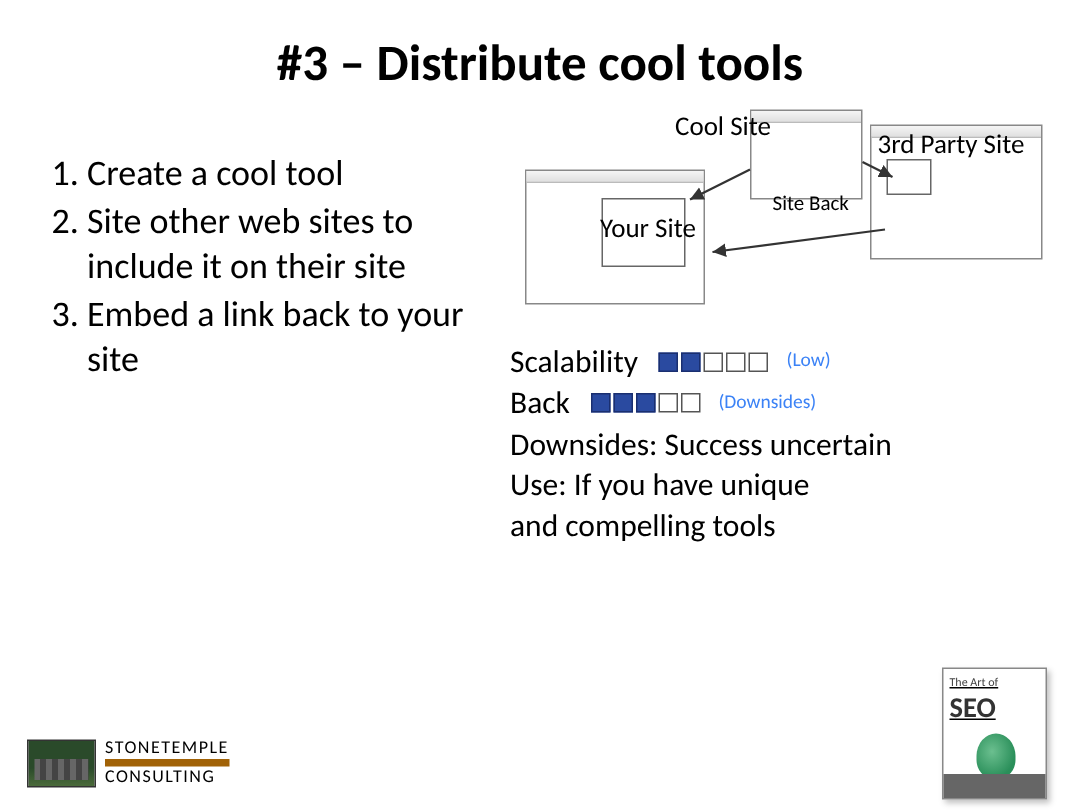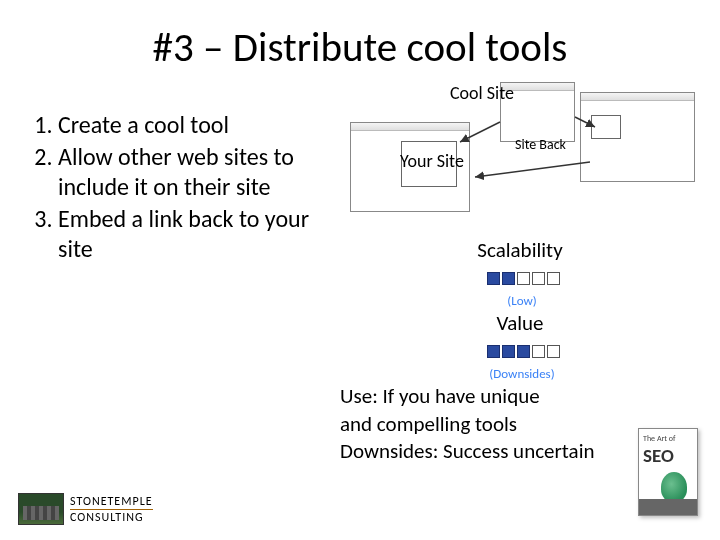--- a/index.html
+++ b/index.html
@@ -7,22 +7,22 @@
     width: 720px;
     height: 540px;
     background: #fff;
     font-family: Calibri, Arial, sans-serif;
     color: #000;
     position: relative;
     overflow: hidden;
   }
   .title {
     text-align: center;
-    font-size: 41px;
-    font-weight: 400;
+    font-size: 34px;
+    font-weight: 700;
     padding-top: 22px;
     padding-bottom: 10px;
   }
   .content {
     display: flex;
     padding: 0 20px 0 30px;
   }
   .left {
     width: 310px;
     padding-top: 28px;
@@ -84,21 +84,20 @@
   }
   .metrics {
     margin-top: 10px;
     font-size: 21px;
     line-height: 1.3;
   }
   .row {
     display: flex;
     align-items: center;
     gap: 8px;
-    flex-direction: column;
   }
   .sqset {
     display: inline-flex;
     gap: 2px;
     margin-left: 6px;
   }
   .sq {
     width: 13px; height: 13px;
     border: 1px solid #555;
     background: #fff;
@@ -127,31 +126,32 @@
     content: "";
     position: absolute;
     left: 4px; right: 4px; bottom: 4px; height: 14px;
     background: repeating-linear-gradient(90deg,#666 0 4px,#444 4px 8px);
   }
   .logo-text {
     font-size: 12px;
     line-height: 1.05;
     letter-spacing: 1px;
   }
-  .logo-text .l1 { border-bottom: 1px solid #a16207; padding-bottom: 1px; margin-bottom: 1px; font-weight: 400; }
+  .logo-text .l1 { border-bottom: 5px solid #a16207; padding-bottom: 1px; margin-bottom: 1px; font-weight: 400; }
   .book {
     position: absolute;
     right: 22px;
-    bottom: 24px;
-    width: 60px;
+    bottom: 7px;
+    width: 70px;
     height: 88px;
     background: #fff;
     border: 1px solid #888;
     box-shadow: 2px 2px 4px rgba(0,0,0,0.25);
     padding: 4px;
+    text-decoration: underline;
   }
   .book .bt {
     font-size: 8px;
     color: #444;
   }
   .book .bm {
     font-size: 19px;
     font-weight: bold;
     color: #333;
     margin-top: 1px;
@@ -178,21 +178,21 @@
 </style>
 </head>
 <body>
 
 <div class="title">#3 – Distribute cool tools</div>
 
 <div class="content">
   <div class="left">
     <ol>
       <li>Create a cool tool</li>
-      <li>Allow other web sites to include it on their site</li>
+      <li>Site other web sites to include it on their site</li>
       <li>Embed a link back to your site</li>
     </ol>
   </div>
 
   <div class="right">
     <div class="diagram">
 
       <div class="browser-win win-cool">
         <div class="tb"></div>
       </div>
@@ -201,20 +201,21 @@
       <div class="browser-win win-your">
         <div class="tb"></div>
         <div class="inner-box" style="left:50px; top:18px; width:56px; height:46px;"></div>
       </div>
       <div class="lbl" style="left:30px; top:70px;margin-left:30px;">Your Site</div>
 
       <div class="browser-win win-3rd">
         <div class="tb"></div>
         <div class="inner-box" style="left:10px; top:22px; width:30px; height:24px;"></div>
       </div>
+      <div class="lbl" style="left:245px; top:14px; font-size:18px;">3rd Party Site</div>
 
       <div class="lbl-small" style="left:175px; top:55px;">Site Back</div>
 
       <svg width="360" height="145" style="position:absolute;left:0;top:0;pointer-events:none">
         <defs>
           <marker id="ah" markerWidth="8" markerHeight="8" refX="6" refY="3" orient="auto">
             <path d="M0,0 L6,3 L0,6 Z" fill="#333"></path>
           </marker>
         </defs>
         <line x1="160" y1="40" x2="120" y2="60" stroke="#333" stroke-width="1.5" marker-end="url(#ah)"></line>
@@ -229,32 +230,32 @@
         <span class="sqset">
           <span class="sq f"></span>
           <span class="sq f"></span>
           <span class="sq"></span>
           <span class="sq"></span>
           <span class="sq"></span>
         </span>
         <span class="rate">(Low)</span>
       </div>
       <div class="row">
-        <span>Value</span>
+        <span>Back</span>
         <span class="sqset">
           <span class="sq f"></span>
           <span class="sq f"></span>
           <span class="sq f"></span>
           <span class="sq"></span>
           <span class="sq"></span>
         </span>
         <span class="rate">(Downsides)</span>
       </div>
+      <div>Downsides: Success uncertain</div>
       <div style="max-width:220px">Use: If you have unique and compelling tools</div>
-      <div>Downsides: Success uncertain</div>
     </div>
   </div>
 </div>
 
 <div class="logo">
   <div class="logo-img"></div>
   <div class="logo-text">
     <div class="l1">STONETEMPLE</div>
     <div>CONSULTING</div>
   </div>

